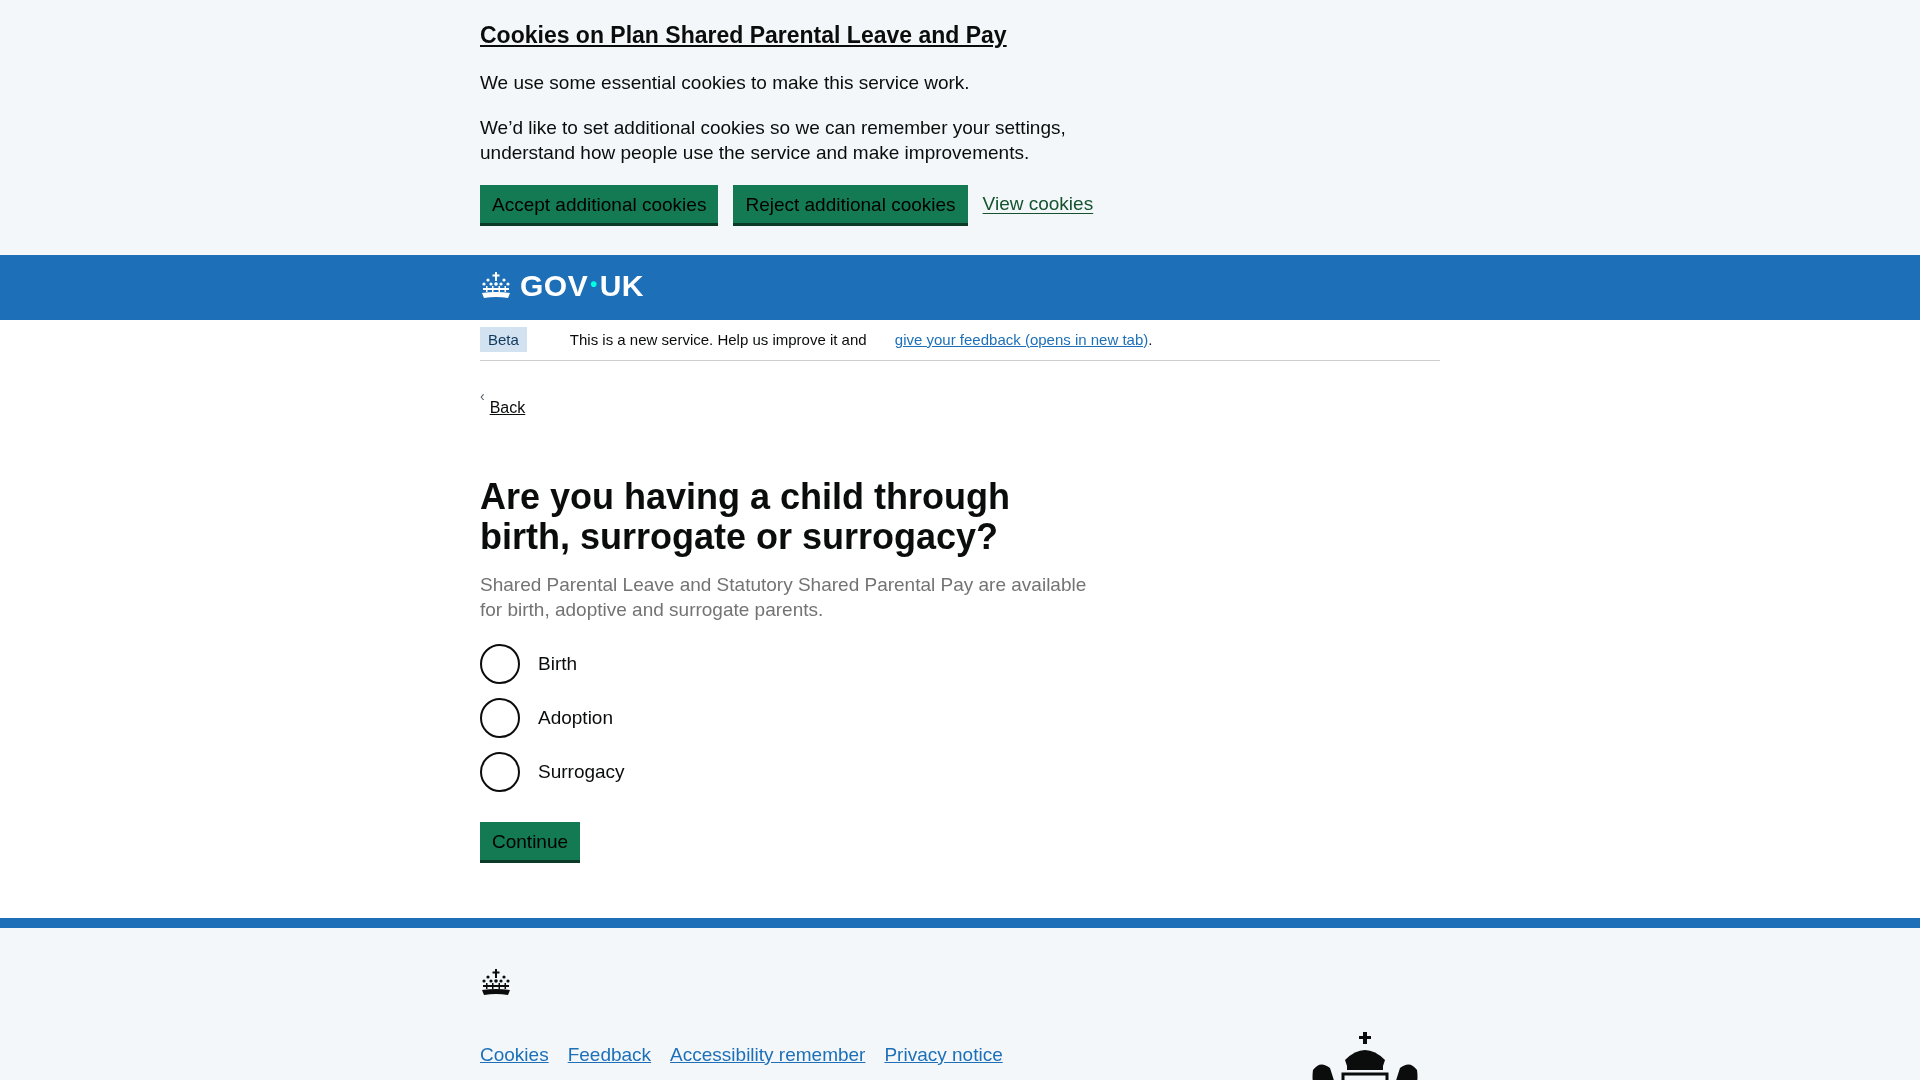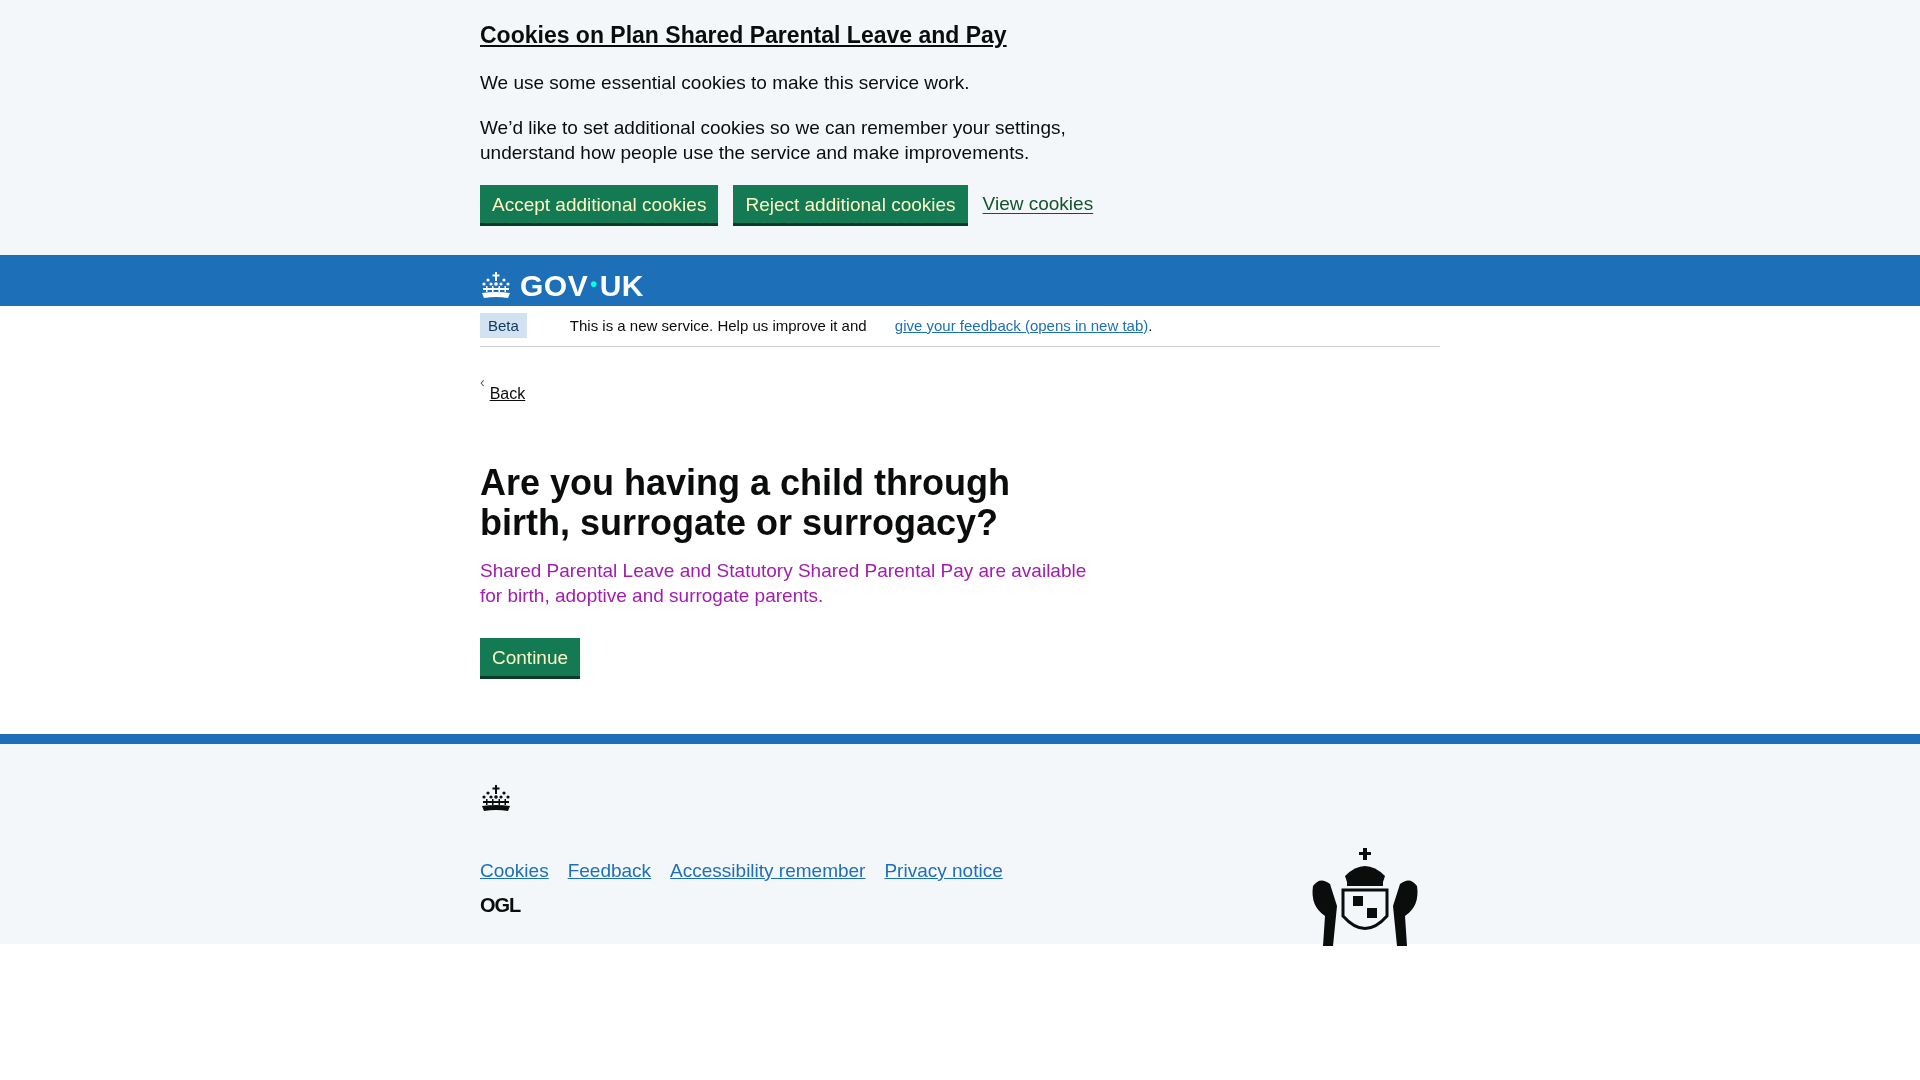--- a/index.html
+++ b/index.html
@@ -9,46 +9,46 @@
       color: #0b0c0c; background: #ffffff;
     }
     .container { width: 960px; margin-left: 480px; }
 
     
     .cookie-banner { background: #f3f7fa; height: 255px; padding-top: 20px; }
     .cookie-title { font-size: 23px; font-weight: bold; line-height: 30px; margin-bottom: 20px; text-decoration: underline; }
     .cookie-text { font-size: 19px; line-height: 25px; margin-bottom: 20px; width: 600px; }
     .cookie-actions { display: flex; align-items: center; gap: 15px; margin-top: 0px; }
     .btn {
-      background: #137a53; color: #fef9c3; font-size: 19px; line-height: 25px;
+      background: #137a53; color: #000000; font-size: 19px; line-height: 25px;
       padding: 7px 12px 6px; border: none; box-shadow: 0 3px 0 #0b3a27;
       font-family: "Liberation Sans", sans-serif; cursor: pointer; display: inline-block;
     }
     .link { color: #14532d; text-decoration: underline; font-size: 19px; text-underline-offset: 3px; }
 
     
-    .header { background: #1d70b8; height: 51px; }
+    .header { background: #1d70b8; height: 65px; }
     .header .container { display: flex; align-items: center; height: 61px; }
     .logo { display: flex; align-items: center; color: #fff; font-weight: bold; font-size: 30px; letter-spacing: 0.5px; }
     .logo svg { margin-right: 8px; }
     .logo .dot { color: #00ffe0; font-size: 20px; margin: 0 2px; position: relative; top: -1px; }
 
     
     .phase { display: flex; align-items: center; padding: 7px 0 8px; border-bottom: 1px solid #cecece; gap: 33px; }
     .tag { background: #d2e2f1; color: #0f385c; font-size: 15px; padding: 4px 8px; margin-right: 10px; }
     .phase-text { font-size: 15px; }
     .phase-text a { color: #1d70b8; text-decoration: underline; margin-left: 24px; }
 
     .back { display: inline-flex; align-items: center; margin-top: 14px; font-size: 16px; }
     .back .chev { font-size: 14px; color: #505a5f; margin-right: 5px; }
     .back a { color: #0b0c0c; text-decoration: underline; margin-top: 24px; }
 
     .main { padding-top: 60px; }
     h1 { font-size: 36px; line-height: 40px; font-weight: bold; width: 620px; margin-bottom: 15px; }
-    .hint { color: #a21caf; font-size: 19px; line-height: 25px; width: 620px; margin-bottom: 30px; }
+    .hint { color: #737373; font-size: 19px; line-height: 25px; width: 620px; margin-bottom: 22px; }
     .radios { display: flex; flex-direction: column; gap: 14px; margin-bottom: 30px; }
     .radio { display: flex; align-items: center; }
     .radio .circle { width: 40px; height: 40px; border: 2px solid #0b0c0c; border-radius: 50%; margin-right: 18px; }
     .radio .label { font-size: 19px; }
 
     
     .footer-stripe { margin-top: 58px; height: 10px; background: #1d70b8; }
     .footer { background: #f3f7fa; height: 200px; position: relative; }
     .footer .crown { padding-top: 40px; }
     .footer-links { display: flex; gap: 19px; margin-top: 42px; }
@@ -110,20 +110,34 @@
   </div>
 
   <div class="back">
     <span class="chev">‹</span>
     <a href="#">Back</a>
   </div>
 
   <div class="main">
     <h1>Are you having a child through birth, surrogate or surrogacy?</h1>
     <p class="hint">Shared Parental Leave and Statutory Shared Parental Pay are available for birth, adoptive and surrogate parents.</p>
+    <div class="radios">
+      <label class="radio">
+        <span class="circle"></span>
+        <span class="label">Birth</span>
+      </label>
+      <label class="radio">
+        <span class="circle"></span>
+        <span class="label">Adoption</span>
+      </label>
+      <label class="radio">
+        <span class="circle"></span>
+        <span class="label">Surrogacy</span>
+      </label>
+    </div>
     <button class="btn">Continue</button>
   </div>
 </div>
 
 <div class="footer-stripe"></div>
 <div class="footer">
   <div class="container">
     <div class="crown">
       <svg width="32" height="30" viewBox="0 0 32 30">
         <g fill="#0b0c0c">

